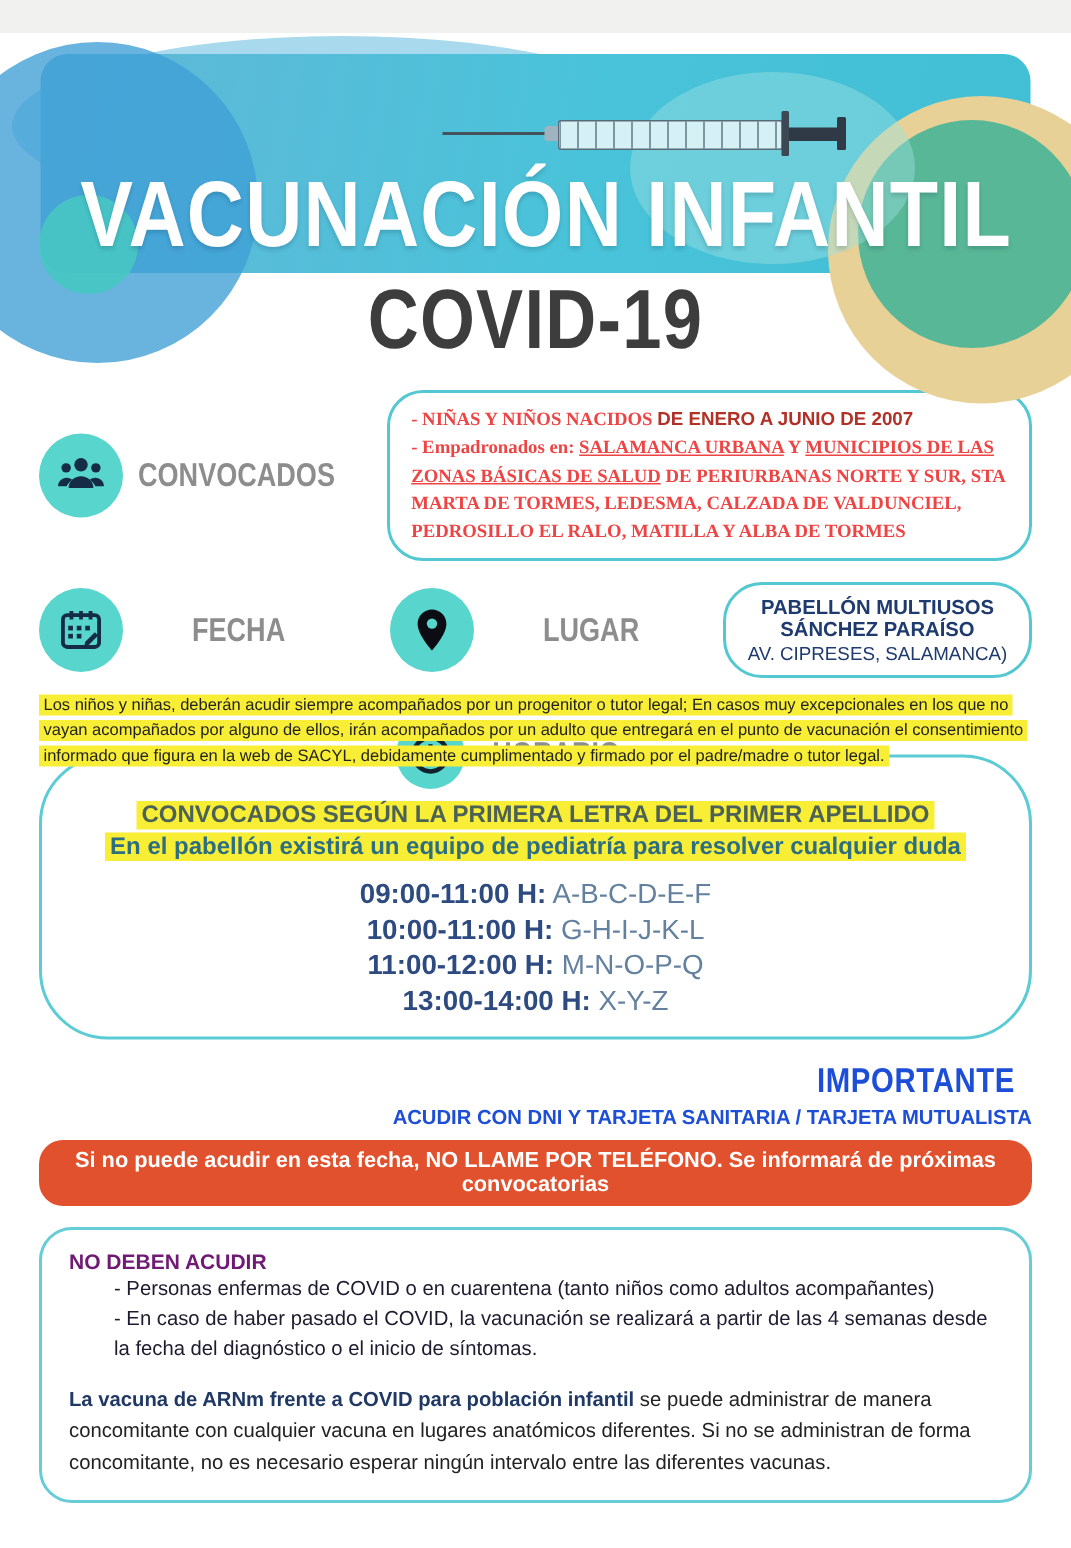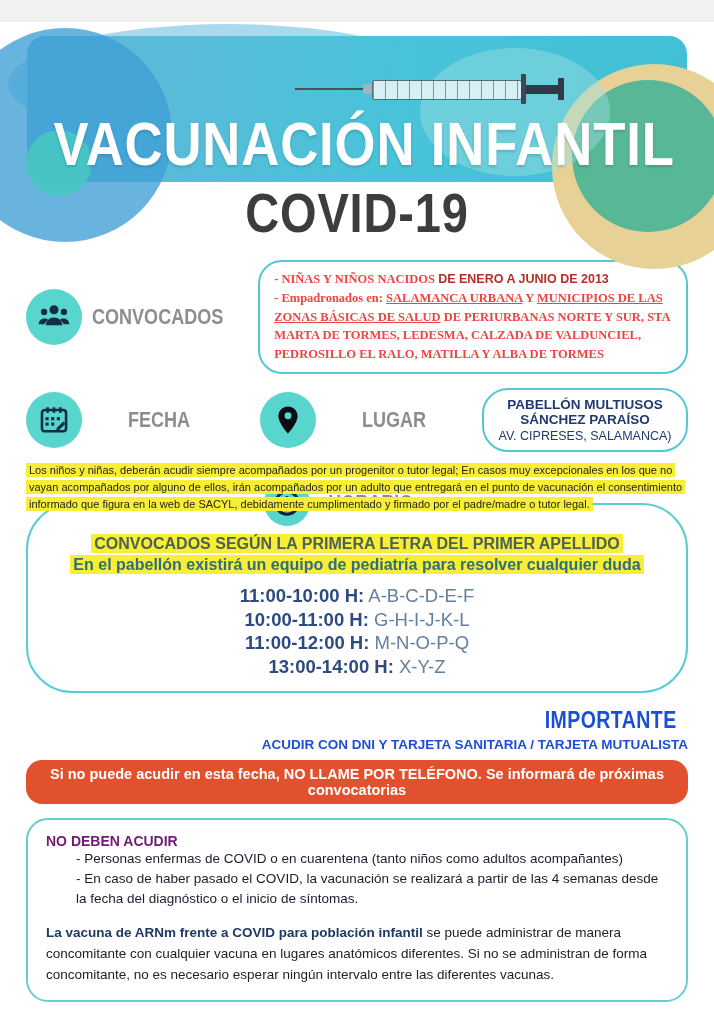--- a/index.html
+++ b/index.html
@@ -127,21 +127,21 @@
           <circle class="ico" cx="12" cy="7.2" r="3"></circle>
           <path class="ico" d="M6.5 17.5c0-3 2.5-5.2 5.5-5.2s5.5 2.2 5.5 5.2z"></path>
           <circle class="ico" cx="5.4" cy="8.6" r="2.1"></circle>
           <path class="ico" d="M1.8 16.8c0-2.2 1.7-3.8 3.8-3.8 1 0 1.8.3 2.5.9-1.3 1-2.2 2.3-2.5 2.9z"></path>
           <circle class="ico" cx="18.6" cy="8.6" r="2.1"></circle>
           <path class="ico" d="M22.2 16.8c0-2.2-1.7-3.8-3.8-3.8-1 0-1.8.3-2.5.9 1.3 1 2.2 2.3 2.5 2.9z"></path>
         </svg>
       </div>
       <span class="sec-label">CONVOCADOS</span>
       <div class="tealbox convocados-box">
-        <div><span class="navy">- NIÑAS Y NIÑOS NACIDOS </span><span class="red-seg">DE ENERO A JUNIO DE 2013</span></div>
+        <div><span class="navy">- NIÑAS Y NIÑOS NACIDOS </span><span class="red-seg">DE ENERO A JUNIO DE 2007</span></div>
         <div><span class="navy">- Empadronados en: </span><span class="navy u">SALAMANCA URBANA</span><span class="navy"> Y </span><span class="navy u">MUNICIPIOS DE LAS ZONAS BÁSICAS DE SALUD</span><span class="navy"> DE PERIURBANAS NORTE Y SUR, STA MARTA DE TORMES, LEDESMA, CALZADA DE VALDUNCIEL, PEDROSILLO EL RALO, MATILLA Y ALBA DE TORMES</span></div>
       </div>
     </div>
 
     <div class="row fecha-row">
       <div class="badge">
         <svg width="34" height="34" viewBox="0 0 24 24">
           <rect x="3.5" y="5" width="17" height="15" rx="2" fill="none" stroke="#152c47" stroke-width="1.8"></rect>
           <line x1="7.5" y1="3" x2="7.5" y2="7" stroke="#152c47" stroke-width="1.8"></line>
           <line x1="12" y1="3" x2="12" y2="7" stroke="#152c47" stroke-width="1.8"></line>
@@ -180,21 +180,21 @@
           <line x1="12" y1="12" x2="16" y2="14.5" stroke="#10222e" stroke-width="2.2"></line>
         </svg>
       </div>
       <span class="sec-label horario-label">HORARIO</span>
     </div>
 
     <div class="horario-box">
       <div class="note1"><span class="hl">CONVOCADOS SEGÚN LA PRIMERA LETRA DEL PRIMER APELLIDO</span></div>
       <div class="note2"><span class="hl">En el pabellón existirá un equipo de pediatría para resolver cualquier duda</span></div>
       <div class="slots">
-        <div class="slot"><span class="slot-time">11:00-10:00 H:</span><span class="slot-letters"> A-B-C-D-E-F</span></div>
+        <div class="slot"><span class="slot-time">09:00-11:00 H:</span><span class="slot-letters"> A-B-C-D-E-F</span></div>
         <div class="slot"><span class="slot-time">10:00-11:00 H:</span><span class="slot-letters"> G-H-I-J-K-L</span></div>
         <div class="slot"><span class="slot-time">11:00-12:00 H:</span><span class="slot-letters"> M-N-O-P-Q</span></div>
         <div class="slot"><span class="slot-time">13:00-14:00 H:</span><span class="slot-letters"> X-Y-Z</span></div>
       </div>
     </div>
 
     <div class="importante">
       <div><span class="imp-title">IMPORTANTE</span></div>
       <div class="imp-line">ACUDIR CON DNI Y TARJETA SANITARIA / TARJETA MUTUALISTA</div>
     </div>

